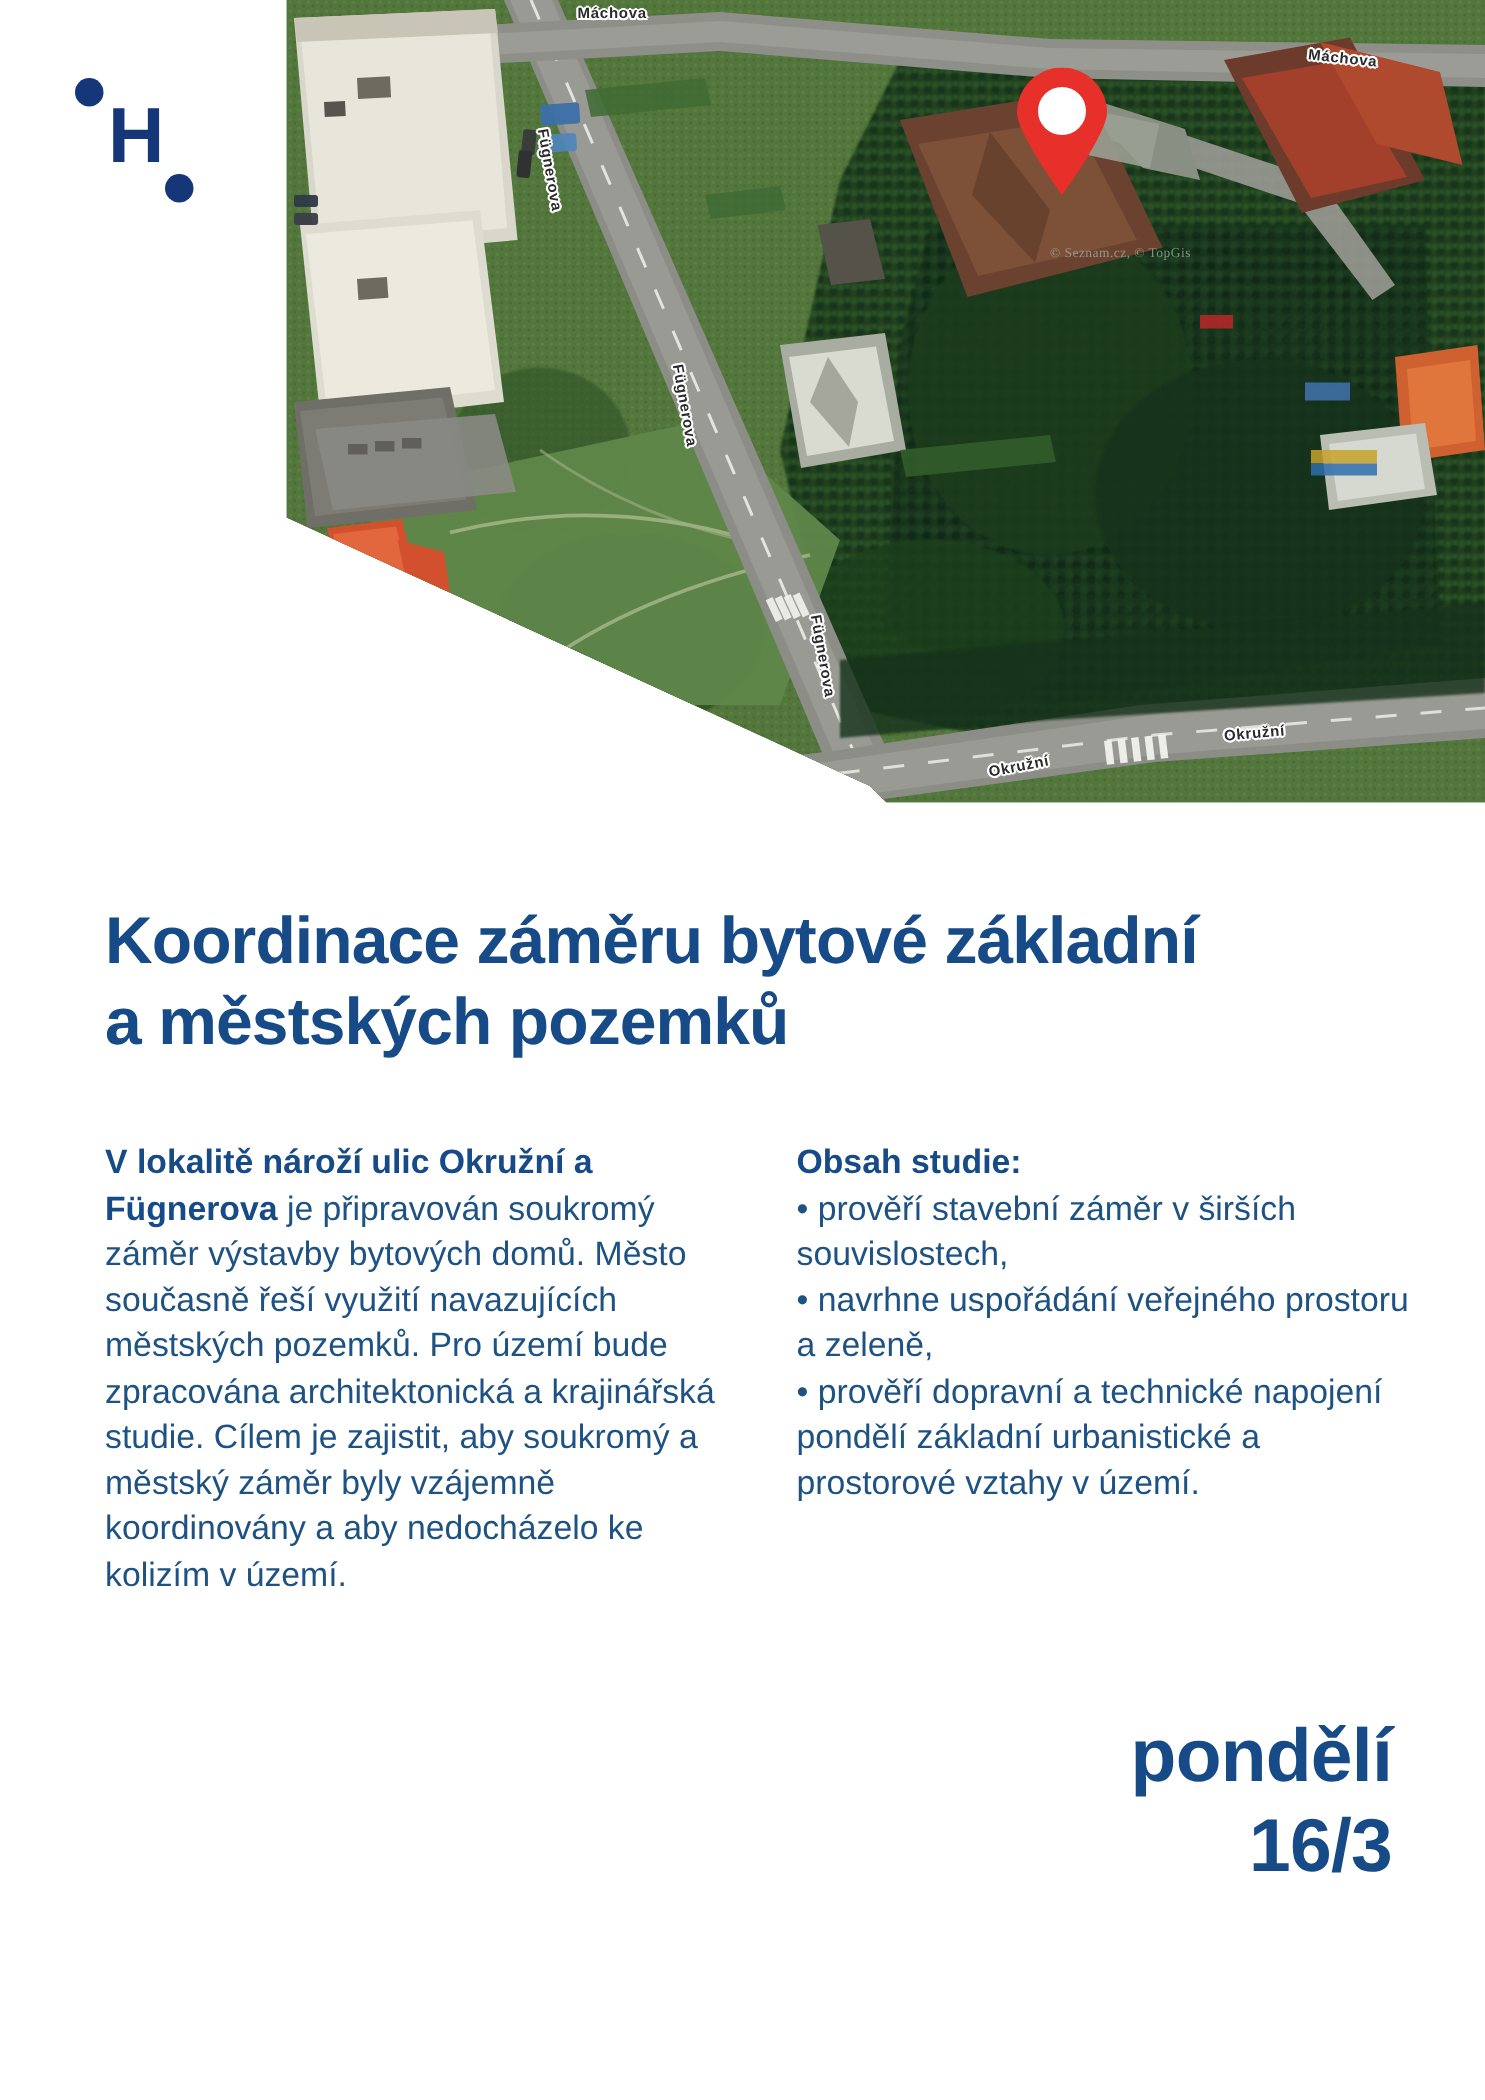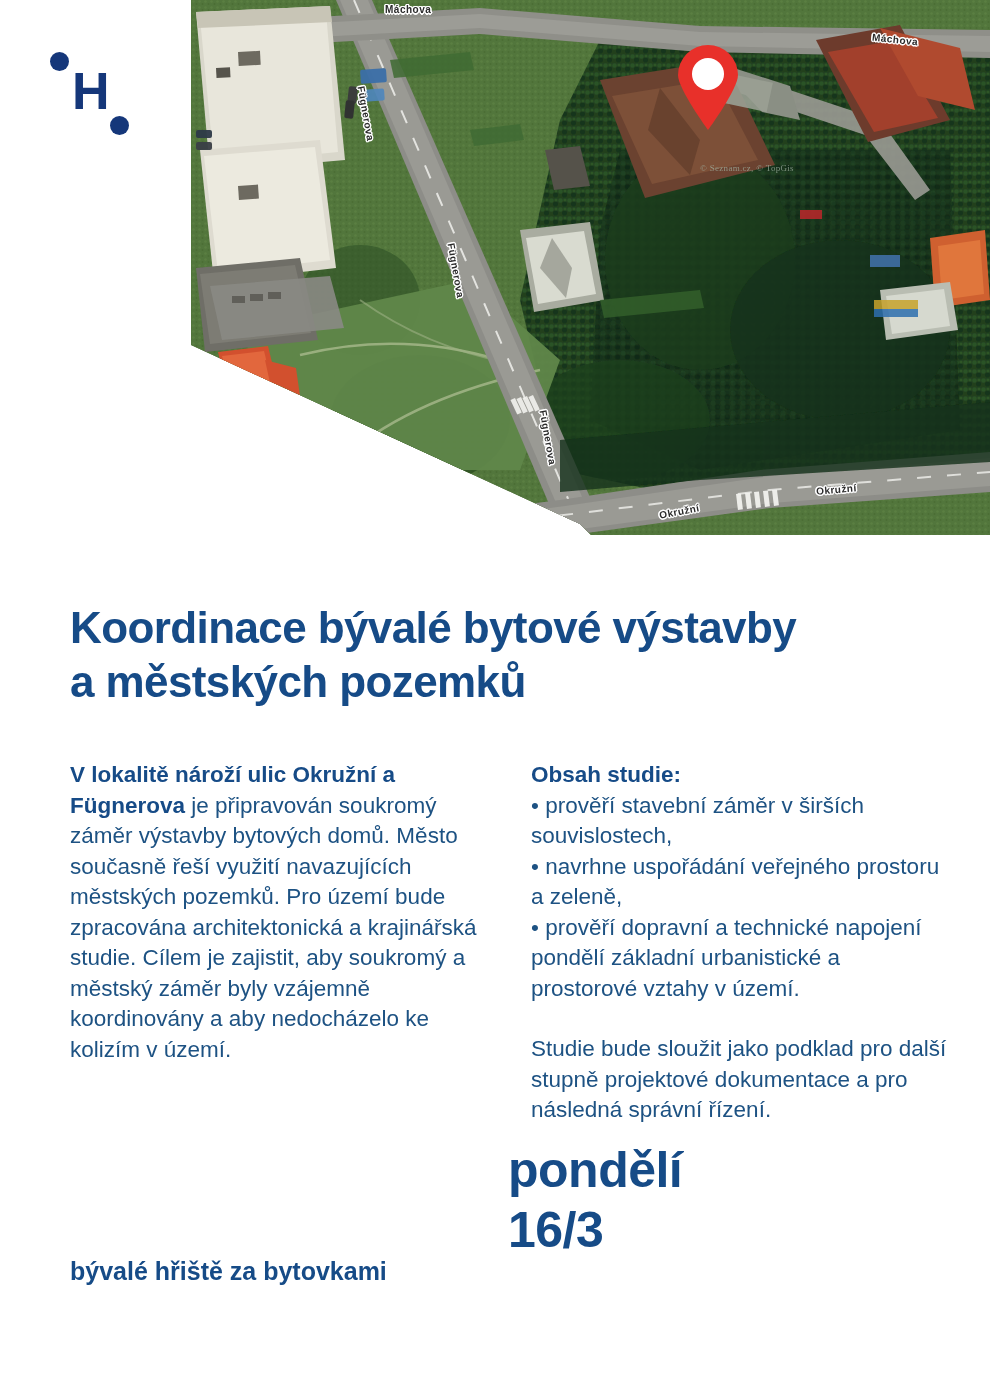--- a/index.html
+++ b/index.html
@@ -76,21 +76,21 @@
     font-size:22.5px;line-height:30.5px;
     font-family:"Liberation Sans", sans-serif;
     margin:0;
   }
   .body-txt b{font-weight:700;color:#164b87;}
   .body-txt + .body-txt{margin-top:30px;}
 
   
   .datetime{
     position:absolute;right:62px;top:1140px;width:420px;
-    text-align:left;color:#164b87;
+    text-align:right;color:#164b87;
     font-weight:700;font-size:50px;line-height:60px;
     letter-spacing:-0.5px;
     font-family:"Liberation Sans", sans-serif;
   }
 
   
   .place{
     position:absolute;left:70px;top:1255px;width:520px;
     color:#164b87;font-weight:700;
     font-size:25px;line-height:32px;
@@ -280,36 +280,34 @@
 
   <div class="pin">
     <svg width="64" height="86" viewBox="0 0 64 86" xmlns="http://www.w3.org/2000/svg">
       <path d="M32 85 C32 85 62 44 62 30 A30 30 0 1 0 2 30 C2 44 32 85 32 85 Z" fill="#e8302a"></path>
       <circle cx="32" cy="29" r="16" fill="#ffffff"></circle>
     </svg>
   </div>
 </div>
 
 <div class="headline">
-  <div>Koordinace bývalé bytové výstavby</div>
+  <div>Koordinace záměru bytové základní</div>
   <div>a městských pozemků</div>
 </div>
 
 <div class="cols">
   <div class="col">
     <p class="body-txt"><b>V lokalitě nároží ulic Okružní a Fügnerova</b><span> je připravován soukromý záměr výstavby bytových domů. Město současně řeší využití navazujících městských pozemků. Pro území bude zpracována architektonická a krajinářská studie. Cílem je zajistit, aby soukromý a městský záměr byly vzájemně koordinovány a aby nedocházelo ke kolizím v území.</span></p>
   </div>
   <div class="col">
     <p class="body-txt"><b>Obsah studie:</b><br><span style="white-space:pre-line">• prověří stavební záměr v širších souvislostech,
 • navrhne uspořádání veřejného prostoru a zeleně,
 • prověří dopravní a technické napojení pondělí základní urbanistické a prostorové vztahy v území.</span></p>
-    <p class="body-txt">Studie bude sloužit jako podklad pro další stupně projektové dokumentace a pro následná správní řízení.</p>
   </div>
 </div>
 
 <div class="datetime">
   <div>pondělí</div>
   <div>16/3</div>
 </div>
 
 <div class="place">
-  <div>bývalé hřiště za bytovkami</div>
 </div>
 
 </body></html>

